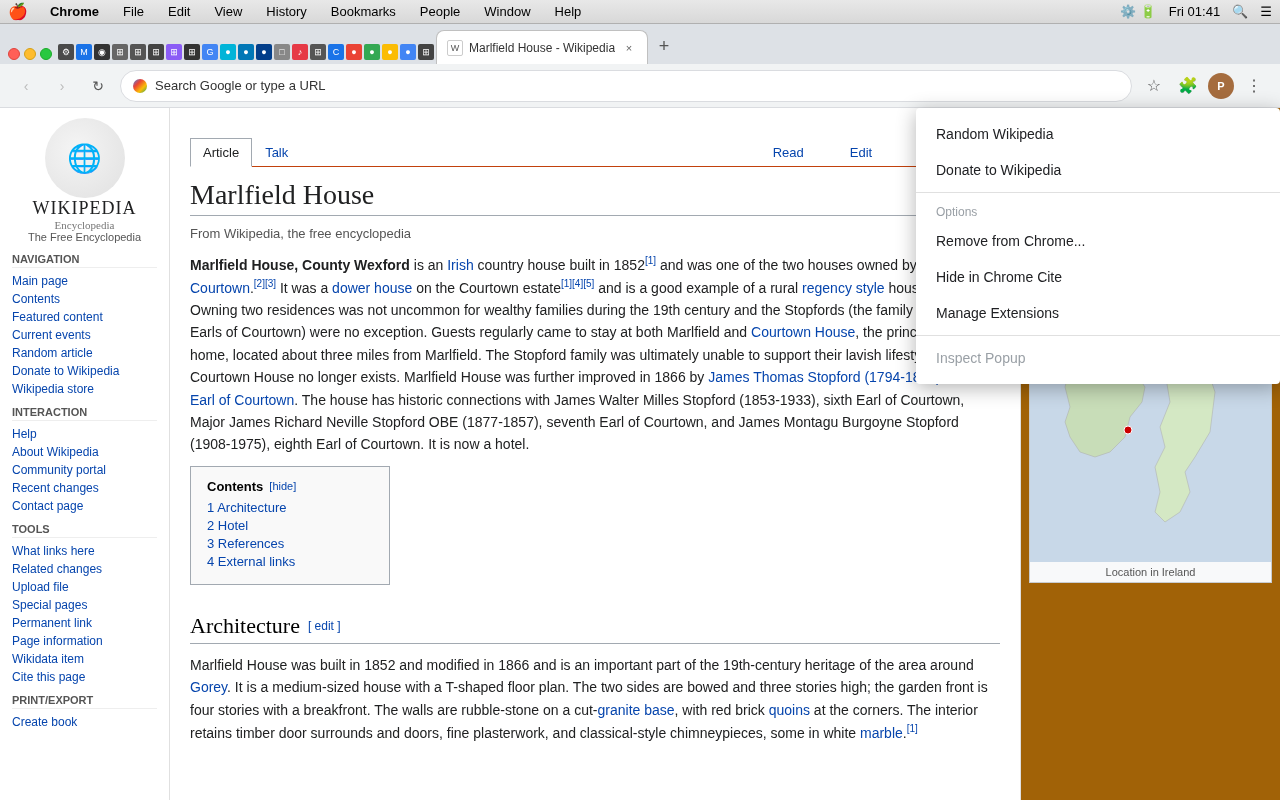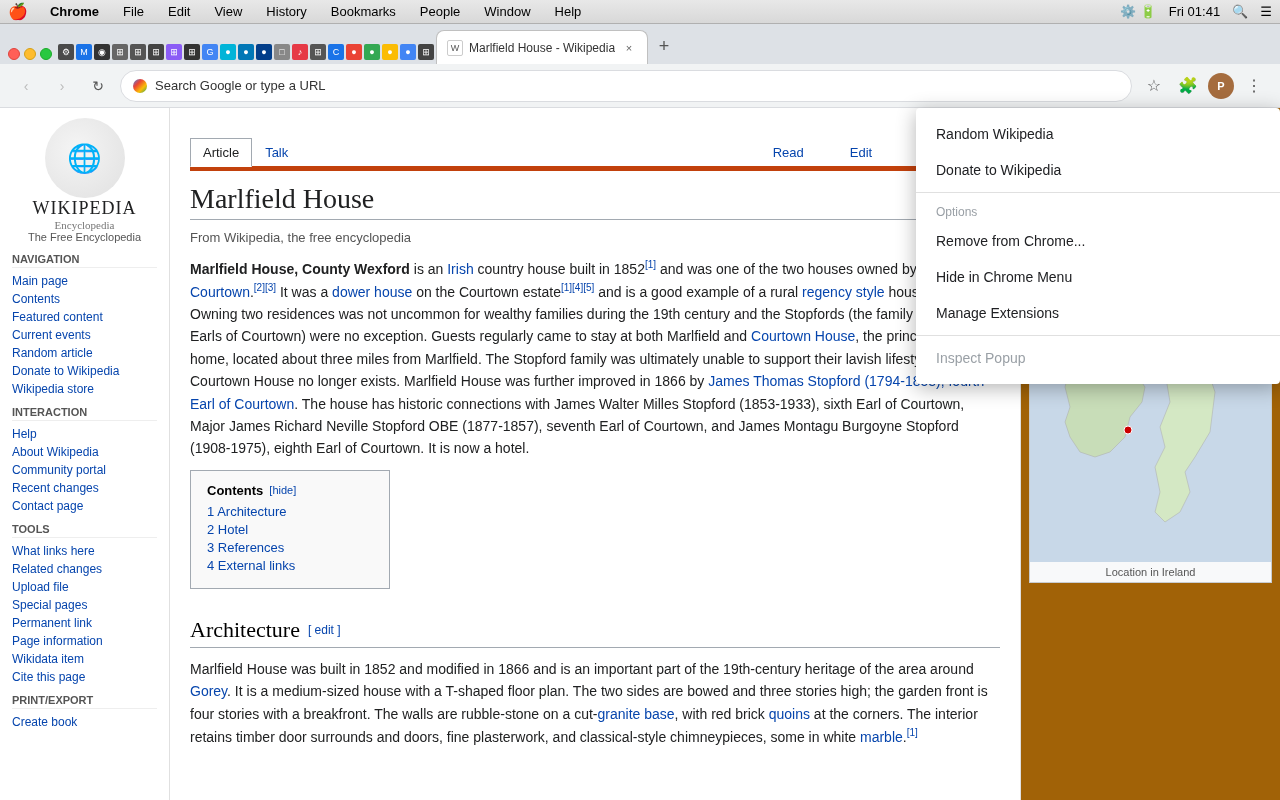--- a/index.html
+++ b/index.html
@@ -207,21 +207,21 @@
       flex: 1;
       background: #fff;
       overflow-y: auto;
       padding: 0 20px 20px;
     }
 
     
     .wiki-tabs {
       display: flex;
       align-items: center;
-      border-bottom: 5px solid #c2410c;
+      border-bottom: 1px solid #c2410c;
       margin-bottom: 12px;
       padding-top: 8px;
       gap: 0;
     }
     .wiki-tab {
       padding: 6px 12px;
       font-size: 13px;
       cursor: pointer;
       border: 1px solid transparent;
       border-bottom: none;
@@ -613,19 +613,19 @@
       <div class="image-caption">Location in Ireland</div>
     </div>
   </div>
 
   <div class="chrome-menu-dropdown">
     <div class="menu-item">Random Wikipedia</div>
     <div class="menu-item">Donate to Wikipedia</div>
     <div class="menu-divider"></div>
     <div class="menu-section-label">Options</div>
     <div class="menu-item">Remove from Chrome...</div>
-    <div class="menu-item">Hide in Chrome Menu</div>
+    <div class="menu-item">Hide in Chrome Cite</div>
     <div class="menu-item">Manage Extensions</div>
     <div class="menu-divider"></div>
     <div class="menu-item disabled">Inspect Popup</div>
   </div>
 
 </div>
 
 </body></html>

